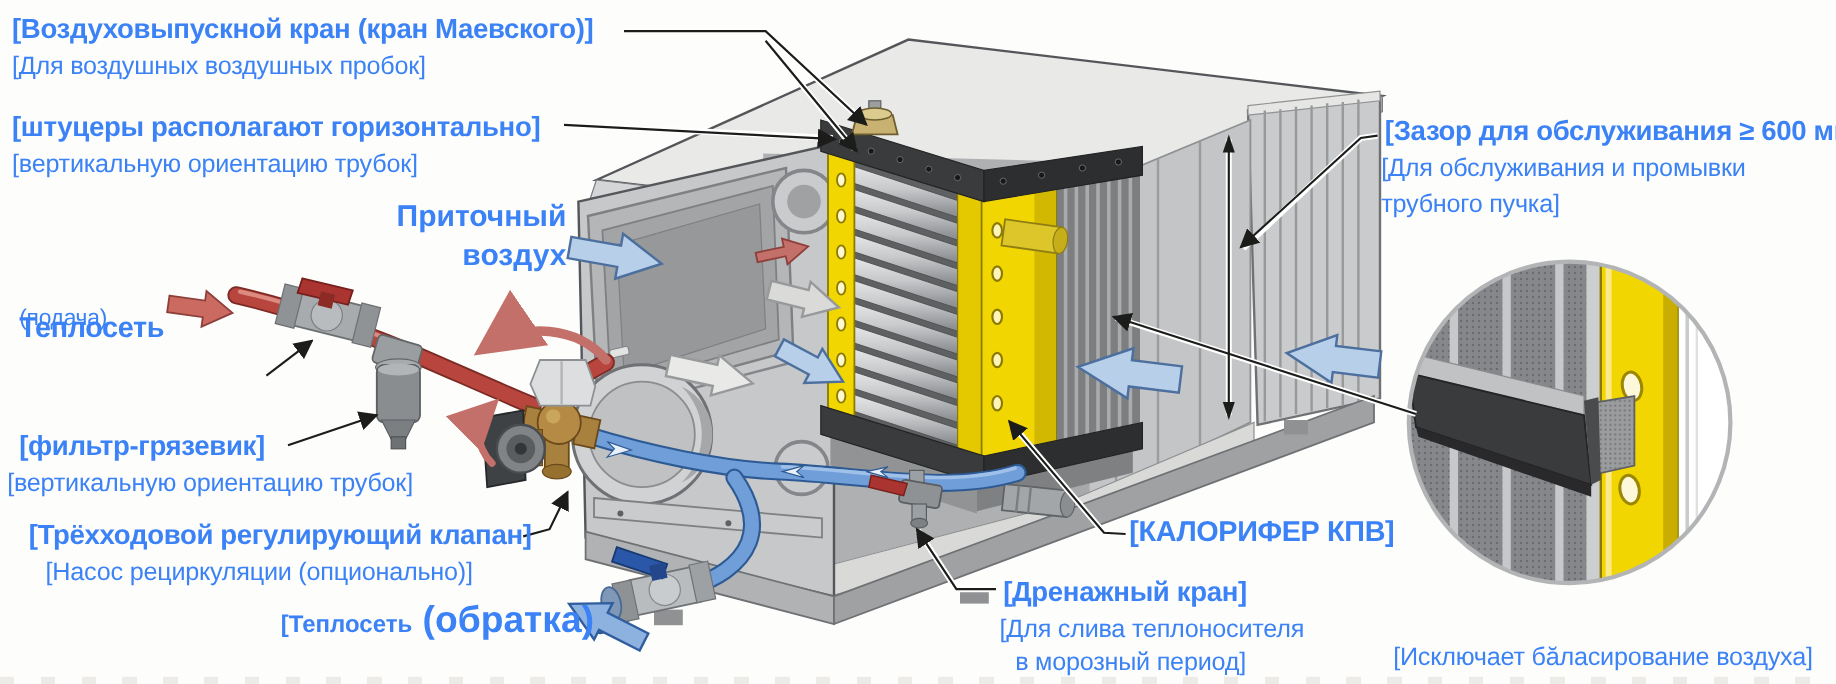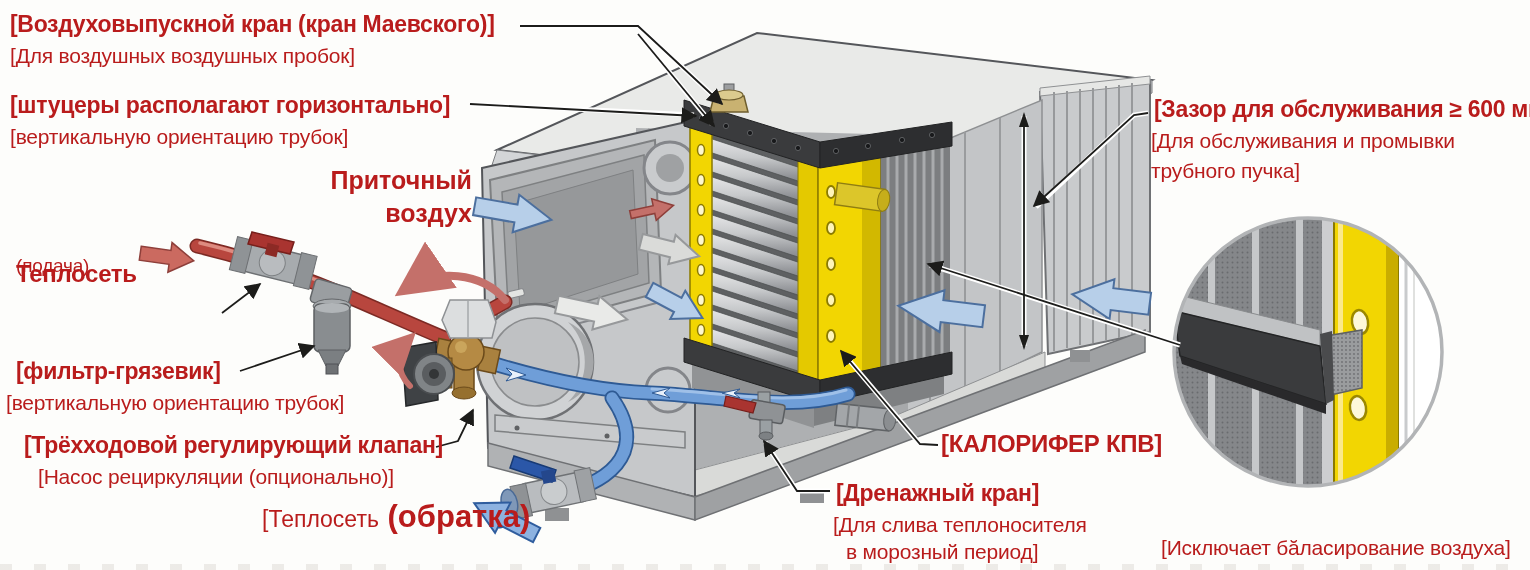--- a/index.html
+++ b/index.html
@@ -1,24 +1,24 @@
 <!DOCTYPE html>
 <html><head>
 <meta charset="utf-8">
 <style>
   html,body{margin:0;padding:0;background:#fdfdfb;}
   .stage{position:relative;width:1530px;height:570px;overflow:hidden;
-         font-family:"Liberation Sans",sans-serif;color:#b91c1c;background:#fdfdfb;}
+         font-family:"Liberation Sans",sans-serif;color:#3b82f6;background:#fdfdfb;}
   .stage svg{position:absolute;left:0;top:0;}
   .lbl{position:absolute;white-space:nowrap;line-height:28px;}
   .b{font-weight:700;font-size:23px;letter-spacing:-0.3px;}
   .r{font-weight:400;font-size:21px;line-height:27px;letter-spacing:-0.2px;}
   .big{font-size:25px;font-weight:700;line-height:33px;}
   .right{text-align:right;}
-  .inline-b{font-weight:400;font-size:23px;margin-left:28px;}
+  .inline-b{font-weight:700;font-size:20px;}
   .inline-r{font-weight:700;font-size:31px;}
   .bottom-artifact{position:absolute;left:0;top:564px;width:1530px;height:6px;opacity:.45;
      background:repeating-linear-gradient(90deg,#d9d5cf 0 12px,transparent 12px 34px);}
 </style>
 </head>
 <body>
 
 <div class="stage">
 
 <svg width="1530" height="570" viewBox="0 0 1530 570">

